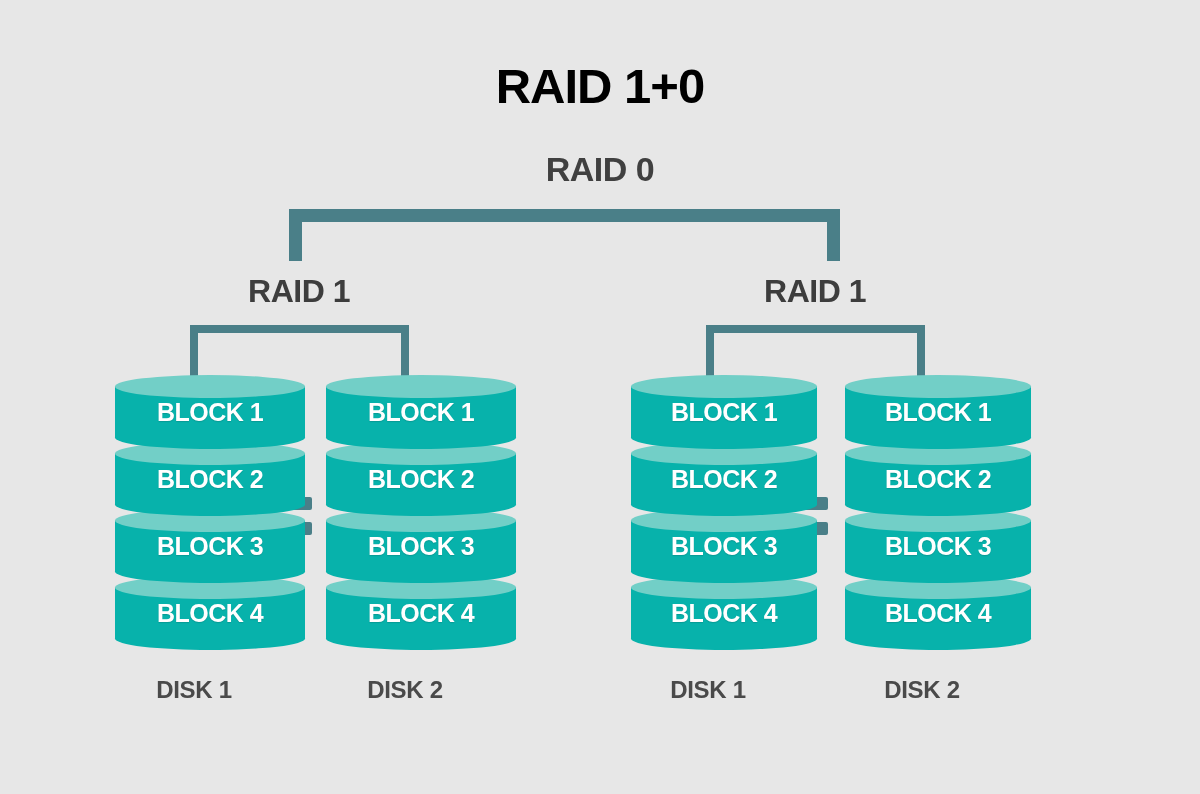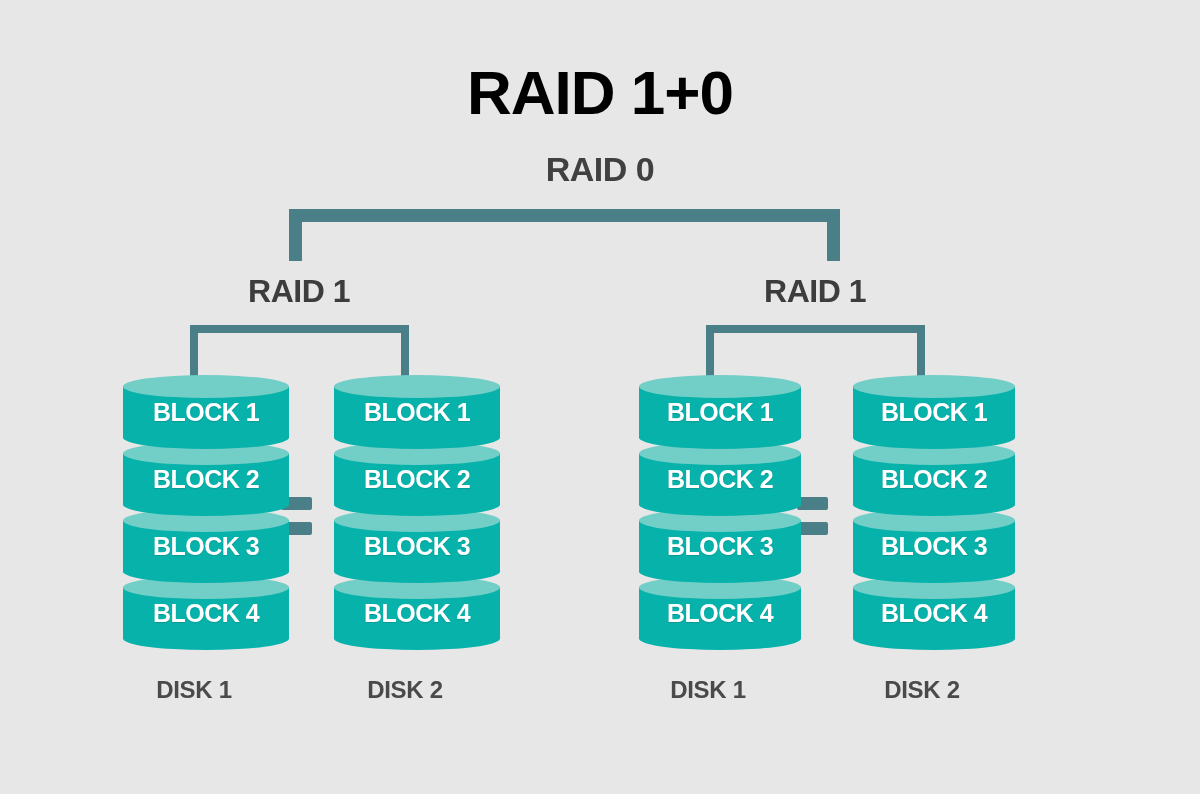--- a/index.html
+++ b/index.html
@@ -22,21 +22,21 @@
     height: 794px;
   }
 
   
   .main-title {
     position: absolute;
     left: 0;
     top: 62px;
     width: 1200px;
     text-align: center;
-    font-size: 62px;
+    font-size: 49px;
     font-weight: bold;
     letter-spacing: -1px;
     color: #000000;
     line-height: 1;
   }
   .raid0-title {
     position: absolute;
     left: 0;
     top: 152px;
     width: 1200px;
@@ -114,21 +114,22 @@
   
   .disk {
     position: absolute;
     top: 375px;
   }
   .disk .blocks {
     position: relative;
   }
   .block {
     position: absolute;
-    left: 12px;
+    left: 4px;
+    padding-left: 24px;
   }
   .block .cyl-body {
     position: absolute;
     left: 0;
     top: 11px;
     width: 100%;
     height: 52px;
     background: #07b2ab;
   }
   .block .cyl-top {

